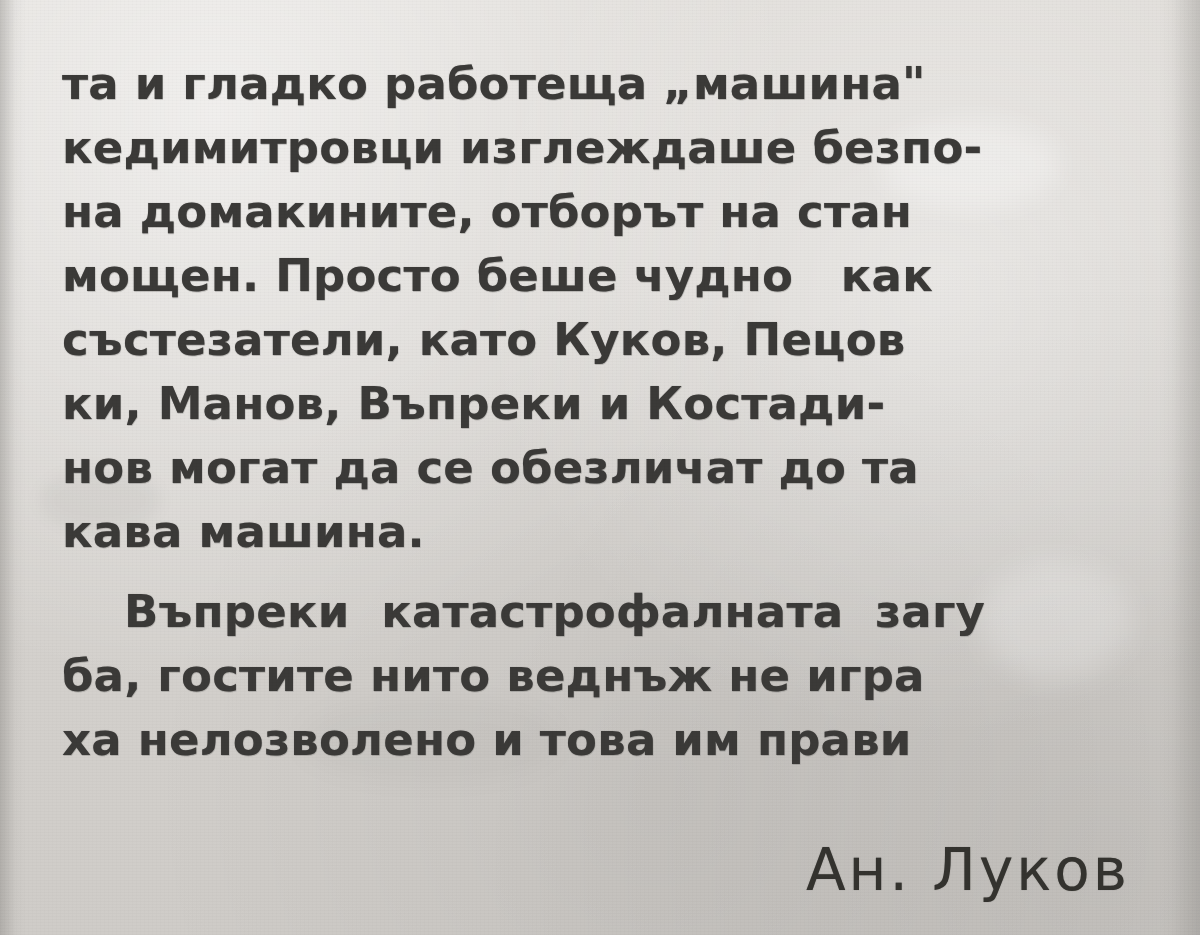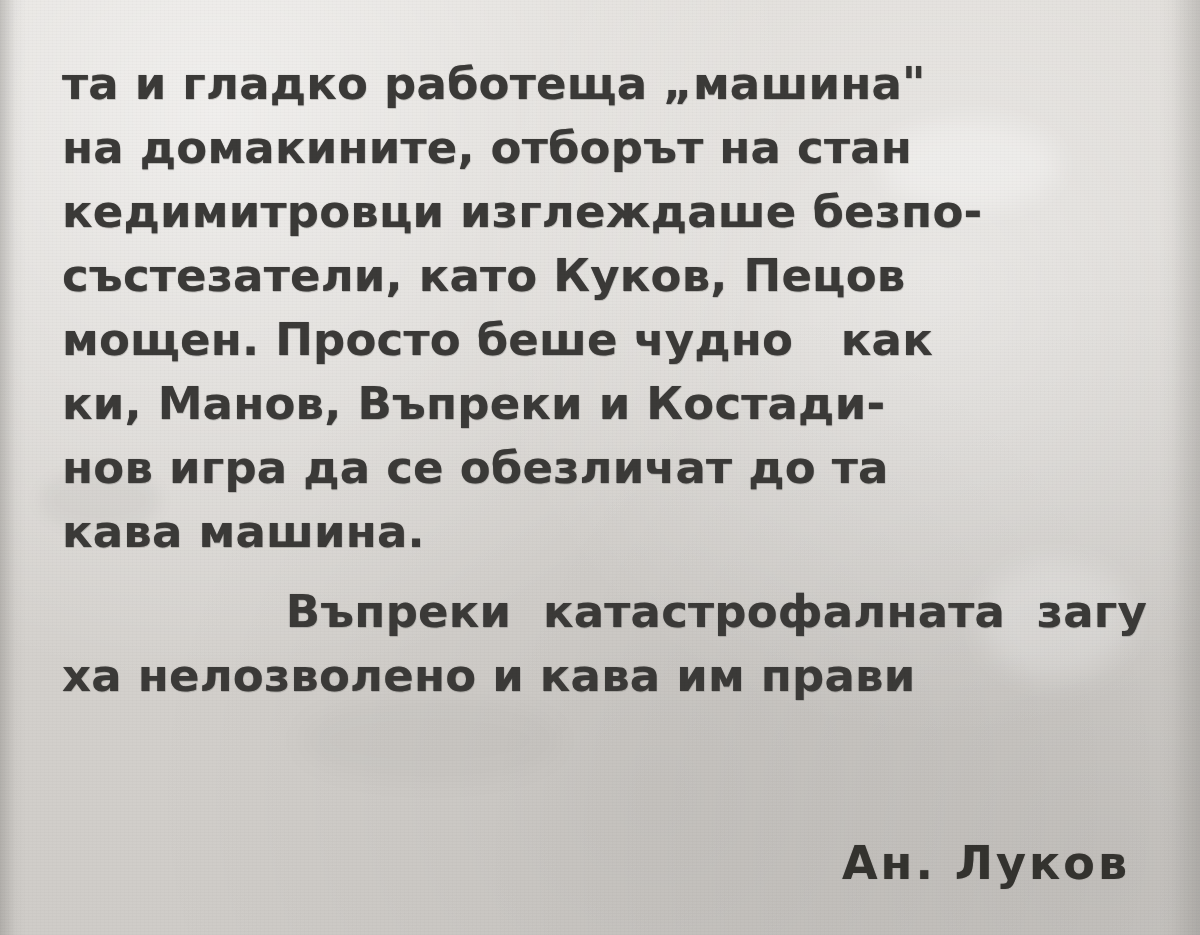--- a/index.html
+++ b/index.html
@@ -85,22 +85,22 @@
 
   .para-second {
     margin-top: 16px;
   }
 
   .signature {
     position: absolute;
     right: 70px;
     top: 836px;
     font-family: "DejaVu Sans", sans-serif;
-    font-size: 46px;
-    font-weight: 700;
+    font-size: 58px;
+    font-weight: 400;
     letter-spacing: 3px;
     color: #34332f;
     text-shadow: 0 0 1px rgba(80,78,75,0.6);
   }
 
   
   .blotch {
     position: absolute;
     border-radius: 50%;
     pointer-events: none;
@@ -120,32 +120,33 @@
 
   <div class="blotch b1"></div>
   <div class="blotch b2"></div>
   <div class="blotch b3"></div>
   <div class="blotch b4"></div>
 
   <div class="column">
 
     <div class="article-body">
       <span class="para-line l-tight">та и гладко работеща „машина"</span>
+      <span class="para-line l-tight">кедимитровци изглеждаше безпо-</span>
       <span class="para-line l-tight">на домакините, отборът на стан</span>
-      <span class="para-line l-tight">кедимитровци изглеждаше безпо-</span>
+      <span class="para-line l-tight">мощен. Просто беше чудно   как</span>
       <span class="para-line l-tight">състезатели, като Куков, Пецов</span>
-      <span class="para-line l-tight">мощен. Просто беше чудно   как</span>
       <span class="para-line l-tight">ки, Манов, Въпреки и Костади-</span>
-      <span class="para-line l-tight">нов игра да се обезличат до та</span>
+      <span class="para-line l-tight">нов могат да се обезличат до та</span>
       <span class="para-line l-tight">кава машина.</span>
     </div>
 
     <div class="article-body para-second">
-      <span class="para-line l-tight" style="padding-left:62px;text-align:right;">Въпреки  катастрофалната  загу</span>
-      <span class="para-line l-tight">ха нелозволено и кава им прави</span>
+      <span class="para-line l-tight" style="padding-left:62px;">Въпреки  катастрофалната  загу</span>
+      <span class="para-line l-tight">ба, гостите нито веднъж не игра</span>
+      <span class="para-line l-tight">ха нелозволено и това им прави</span>
     </div>
 
   </div>
 
   <div class="signature">Ан. Луков</div>
 
   <div class="grain"></div>
 </div>
 
 </body></html>

